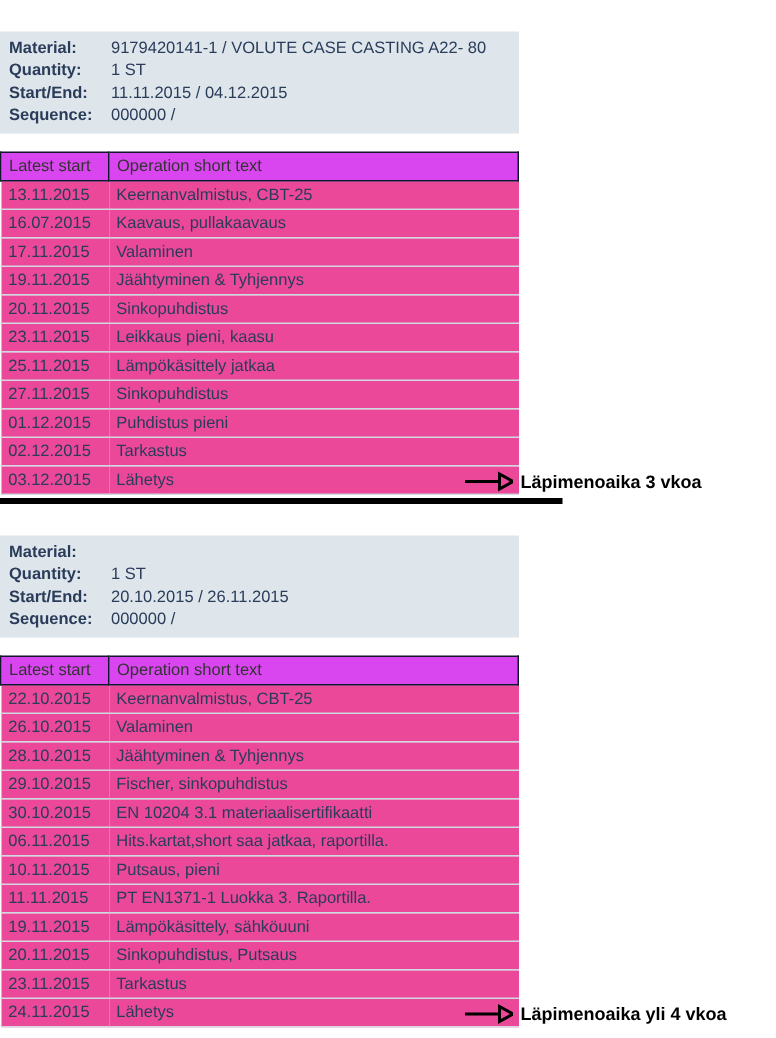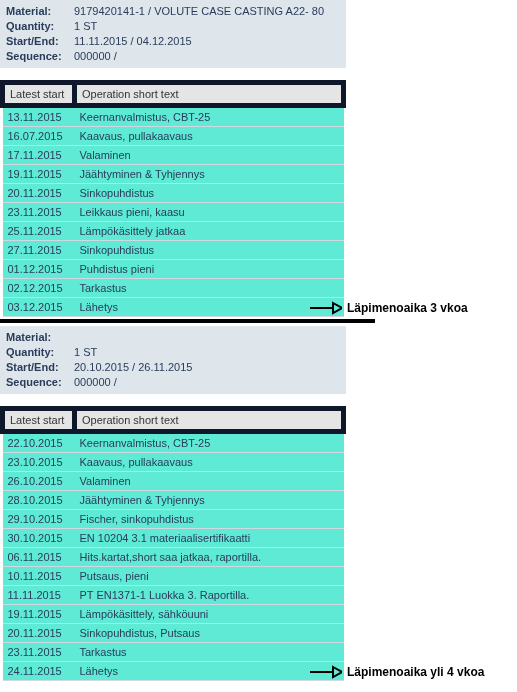--- a/index.html
+++ b/index.html
@@ -1,24 +1,24 @@
 <!DOCTYPE html>
 <html><head>
   <meta charset="utf-8">
   <style>
     * { box-sizing: border-box; }
     body { margin: 0; padding: 0; font-family: Arial, sans-serif; font-size: 11px; background: #fff; width: 517px; }
-    .section { width: 346px; }
+    .section { width: 346px; margin-top: 21px; }
     .header { background: #dee6ec; padding: 4px 6px; margin-bottom: 4px; }
     .header-row { display: flex; line-height: 15px; }
     .header-label { font-weight: bold; color: #2a3c5a; width: 68px; flex-shrink: 0; }
     .header-value { color: #2a3c5a; }
     .table { width: 100%; border-collapse: collapse; margin-top: 12px; }
-    .table th { background: #e5e5e5; border: 5px solid #0f172a; padding: 3px 5px; font-weight: normal; text-align: left; color: #333; font-size: 11px; }
-    .table td { background: #5eead4; padding: 3px 5px; border-bottom: 1px solid #d0d8e0; color: #2a3c5a; font-size: 11px; }
+    .table th { background: #d946ef; border: 1px solid #0f172a; padding: 3px 5px; font-weight: normal; text-align: left; color: #333; font-size: 11px; }
+    .table td { background: #ec4899; padding: 3px 5px; border-bottom: 1px solid #d0d8e0; color: #2a3c5a; font-size: 11px; }
     .col-date { width: 72px; }
     .annotation { display: flex; align-items: center; position: absolute; left: 310px; }
     .arrow { margin-right: 5px; flex-shrink: 0; }
     .annotation-text { font-weight: bold; font-size: 12px; white-space: nowrap; }
     .divider { height: 4px; background: #000; width: 375px; margin: 2px 0 3px 0; }
     .last-row-container { position: relative; }
   </style>
 </head>
 <body>
 
@@ -132,24 +132,20 @@
               <th class="col-date">Latest start</th>
               <th>Operation short text</th>
             </tr>
           </thead>
           <tbody>
             <tr>
               <td class="col-date">22.10.2015</td>
               <td>Keernanvalmistus, CBT-25</td>
             </tr>
             <tr>
-              <td class="col-date">23.10.2015</td>
-              <td>Kaavaus, pullakaavaus</td>
-            </tr>
-            <tr>
               <td class="col-date">26.10.2015</td>
               <td>Valaminen</td>
             </tr>
             <tr>
               <td class="col-date">28.10.2015</td>
               <td>Jäähtyminen &amp; Tyhjennys</td>
             </tr>
             <tr>
               <td class="col-date">29.10.2015</td>
               <td>Fischer, sinkopuhdistus</td>

